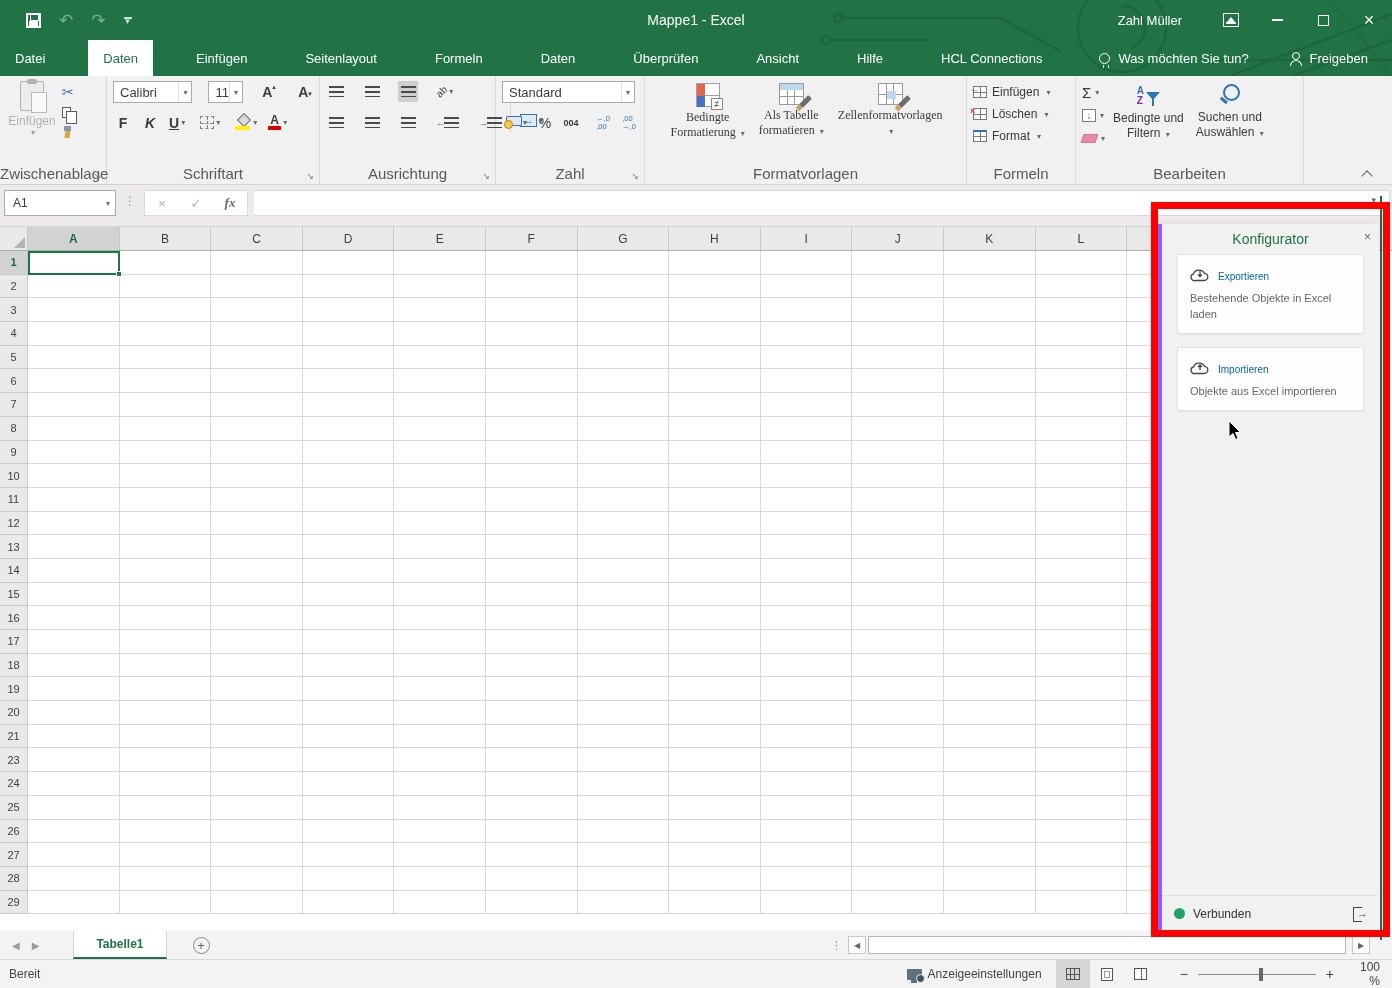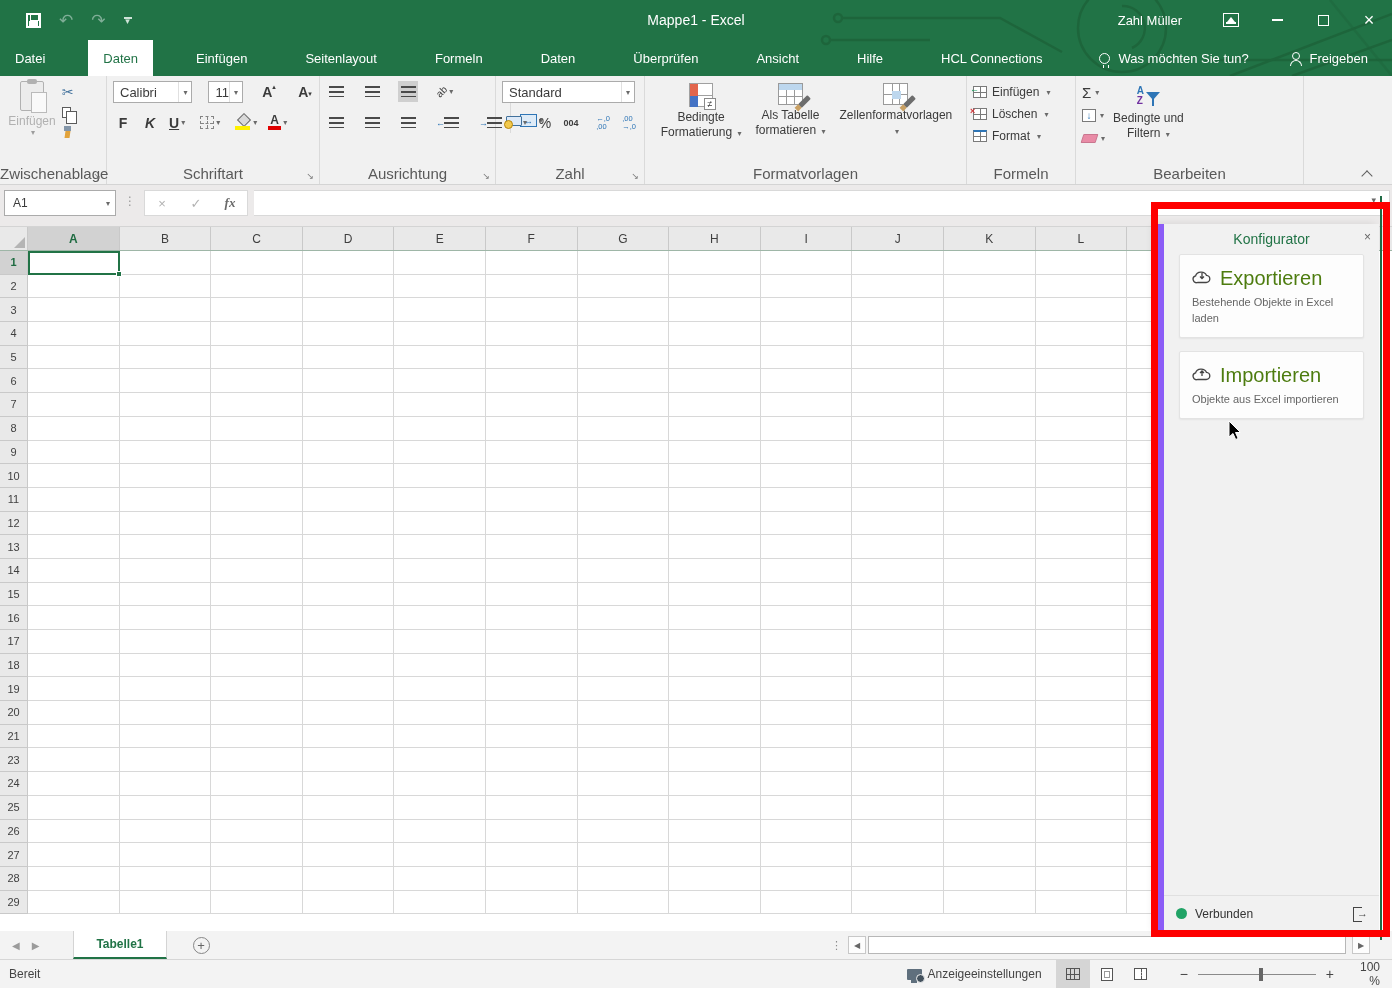--- a/index.html
+++ b/index.html
@@ -93,21 +93,21 @@
   .cur-ic{width:17px;height:13px;position:relative;display:inline-block;}
   .cur-ic:before{content:"";position:absolute;left:2px;top:0;width:14px;height:8px;background:#dde9f7;border:1px solid #41719c;border-radius:1px;}
   .cur-ic:after{content:"";position:absolute;left:0;bottom:0;width:7px;height:7px;background:#f2c94c;border:1px solid #b8860b;border-radius:50%;}
   .pct{font-size:14px;}
   .th{font-size:9px;font-weight:bold;letter-spacing:0;}
   .decm{font-size:7.5px;line-height:8px;text-align:left;white-space:pre;}
   .decm .bl{color:#2e75b6;}
 
   
   .style-btn{display:flex;flex-direction:column;align-items:center;justify-content:flex-start;padding:2px 6px;}
-  .style-btn .t{font-size:12px;line-height:15px;text-align:center;color:#3b3b3b;}
+  .style-btn .t{font-size:12px;line-height:15px;text-align:center;color:#3b3b3b;font-family:Liberation Serif, serif;}
   .cf-ic{width:24px;height:24px;border:1px solid #a0a0a0;background:#fff;position:relative;margin-bottom:3px;
     background-image:linear-gradient(#a0a0a0 0 0),linear-gradient(#a0a0a0 0 0);background-size:1px 100%,100% 1px;background-position:33% 0,0 50%;background-repeat:no-repeat;}
   .cf-ic .c1{position:absolute;left:0;top:0;width:8px;height:12px;background:#e2654c;}
   .cf-ic .c2{position:absolute;left:0;top:12px;width:8px;height:11px;background:#4472c4;}
   .cf-ic .ne{position:absolute;right:-4px;bottom:-4px;width:12px;height:12px;background:#fff;border:1px solid #8a8a8a;font-size:9px;line-height:10px;text-align:center;color:#3b3b3b;}
   .tbl-ic{width:25px;height:22px;border:1px solid #9a9a9a;background:#fff;position:relative;margin-bottom:3px;
     background-image:linear-gradient(#bdd7ee 0 0),linear-gradient(#9a9a9a 0 0),linear-gradient(#9a9a9a 0 0),linear-gradient(#9a9a9a 0 0);
     background-size:100% 6px,1px 100%,1px 100%,100% 1px;background-position:0 0,33% 0,66% 0,0 62%;background-repeat:no-repeat;}
   .tbl-ic.cs{background-image:linear-gradient(#bdd7ee 0 0),linear-gradient(#9a9a9a 0 0),linear-gradient(#9a9a9a 0 0),linear-gradient(#9a9a9a 0 0);
     background-size:9px 8px,1px 100%,1px 100%,100% 1px;background-position:8px 7px,33% 0,66% 0,0 50%;}
@@ -158,28 +158,28 @@
   .colh{width:91.6px;border-right:1px solid #c9c9c9;display:flex;align-items:center;justify-content:center;font-size:12px;color:#3f3f3f;}
   .colh.sel{background:#d2d2d2;color:#1e6b41;font-weight:bold;}
   .grow{display:flex;height:23.7px;}
   .rowh{width:28px;background:#e9e9e9;border-right:1px solid #c9c9c9;border-bottom:1px solid #c9c9c9;display:flex;align-items:center;justify-content:center;font-size:11px;color:#3f3f3f;}
   .rowh.sel{background:#d2d2d2;color:#1e6b41;font-weight:bold;}
   .gcell{width:91.6px;border-right:1px solid #d8d8d8;border-bottom:1px solid #d8d8d8;background:#fff;}
   .selbox{position:absolute;left:28px;top:24px;width:92px;height:24px;border:2px solid #217346;pointer-events:none;}
   .selbox .handle{position:absolute;right:-4px;bottom:-4px;width:6px;height:6px;background:#217346;border:1px solid #fff;}
 
   
-  .pane{position:absolute;left:1157px;top:224px;width:222px;height:707px;background:#f1f1f1;border-left:7px solid #8b5cf6;box-shadow:-4px 0 8px rgba(0,0,0,.10);z-index:30;}
+  .pane{position:absolute;left:1157px;top:224px;width:222px;height:707px;background:#f1f1f1;border-left:5px solid #8b5cf6;box-shadow:-4px 0 8px rgba(0,0,0,.10);z-index:30;}
   .pane-head{height:30px;display:flex;align-items:center;justify-content:center;position:relative;}
   .pane-title{font-size:14px;color:#217346;}
   .pane-close{position:absolute;right:8px;top:6px;font-size:12px;color:#666;}
   .card{margin:0 15px;background:#fdfdfd;border:1px solid #e3e3e3;border-radius:2px;padding:12px 10px 10px 12px;box-shadow:0 1px 2px rgba(0,0,0,.06);}
   .card + .card{margin-top:13px;}
   .card .trow{display:flex;align-items:center;gap:8px;margin-bottom:5px;}
-  .card .ct{font-size:20px;color:#4d7c0f;}
+  .card .ct{font-size:10px;color:#0369a1;}
   .card .cd{font-size:11px;color:#666;line-height:1.45;}
   .pane-foot{position:absolute;left:0;right:0;bottom:0;height:36px;border-top:1px solid #e0e0e0;display:flex;align-items:center;padding:0 12px;}
   .status-dot{width:11px;height:11px;border-radius:50%;background:#21a366;margin-right:8px;}
   .conn-label{font-size:12px;color:#333;}
   .logout-ic{margin-left:auto;width:14px;height:13px;position:relative;}
   .logout-ic:before{content:"";position:absolute;left:0;top:0;width:8px;height:13px;border:1.4px solid #444;border-right:none;}
   .logout-ic:after{content:"→";position:absolute;right:-1px;top:0;font-size:11px;color:#444;}
 
   .green-edge{position:absolute;left:1380px;top:196px;width:2px;height:744px;background:#1f6b45;z-index:31;}
   .redrect{position:absolute;left:1151px;top:202px;width:239px;height:735px;border:7px solid #fe0000;z-index:40;pointer-events:none;}
@@ -488,20 +488,24 @@
     <div class="ed-big">
       <span class="az-ic">
           <span class="az">
             <span class="a">A</span>
             <span class="z">Z</span>
           </span>
           <span class="funnel"></span>
         </span>
       <span class="t"><span>Bedingte und</span><br><span>Filtern</span> <span class="dd">▾</span></span>
     </div>
+    <div class="ed-big">
+      <span class="mag-ic"></span>
+      <span class="t"><span>Suchen und</span><br><span>Auswählen</span> <span class="dd">▾</span></span>
+    </div>
     <div class="grp-label">Bearbeiten</div>
   </div>
 
   <div style="flex:1;position:relative">
     <span class="collapse"></span>
   </div>
 </div>
 
 <div class="formularow">
   <div class="namebox">

